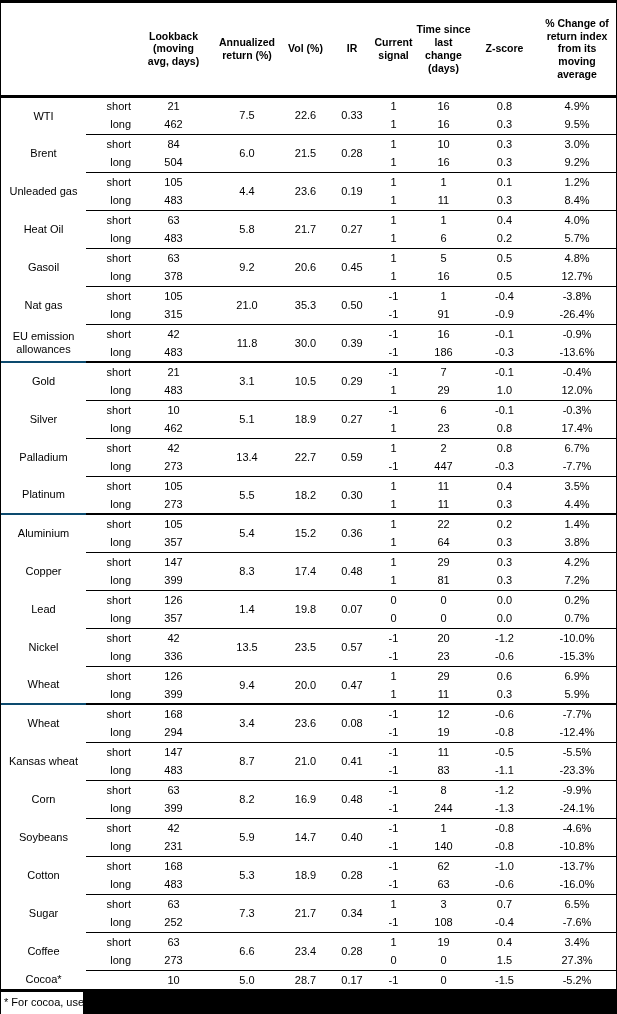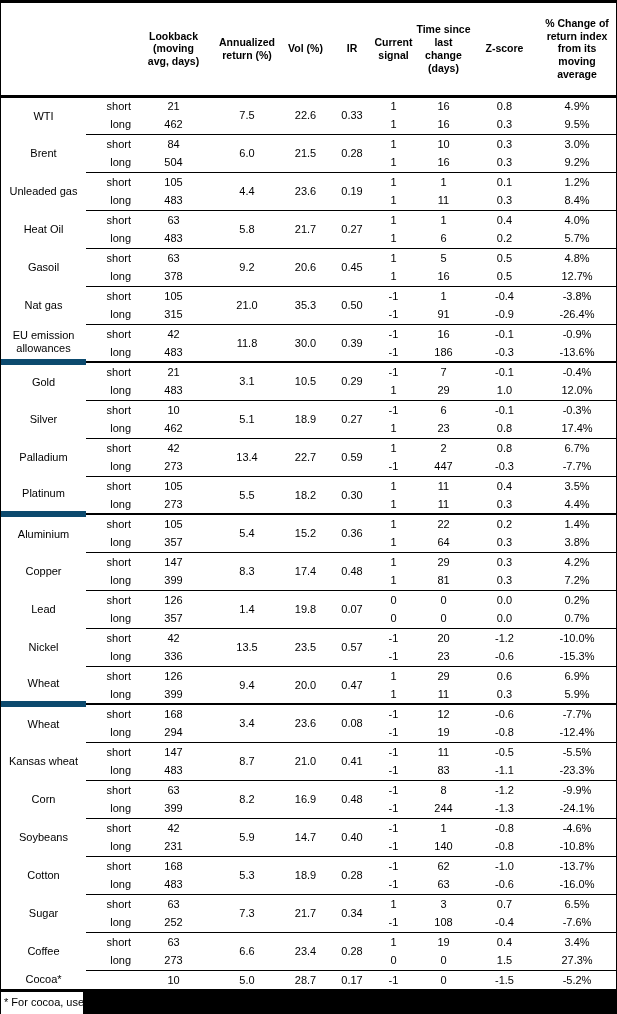--- a/index.html
+++ b/index.html
@@ -39,21 +39,21 @@
     font-size:11px;
     text-align:center;
     vertical-align:middle;
     line-height:1.12;
   }
   td.name { text-align:center; padding-left:6px; }
   td.pos  { text-align:right; padding-left:3px; }
   tr.c-start > td { border-top:1px solid #000; }
   tr.c-start > td.name { border-top:none; }
   tr.g-start > td { border-top:2px solid #000; }
-  tr.g-start > td.name { border-top:6px solid #0c4a6e; }
+  tr.g-start > td.name { border-top:2px solid #0c4a6e; }
   .footnote {
     border-top:3px solid #000;
     position:relative;
     flex:1;
     min-height:18px;
   }
   .footnote .fn-text {
     font-size:11px;
     padding-left:3px;
     padding-top:3px;

